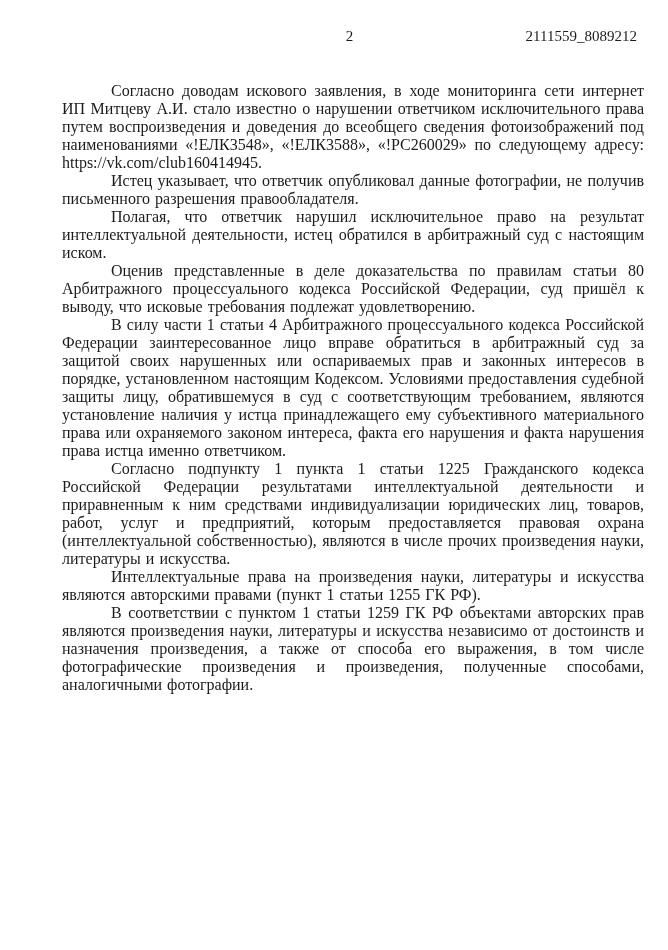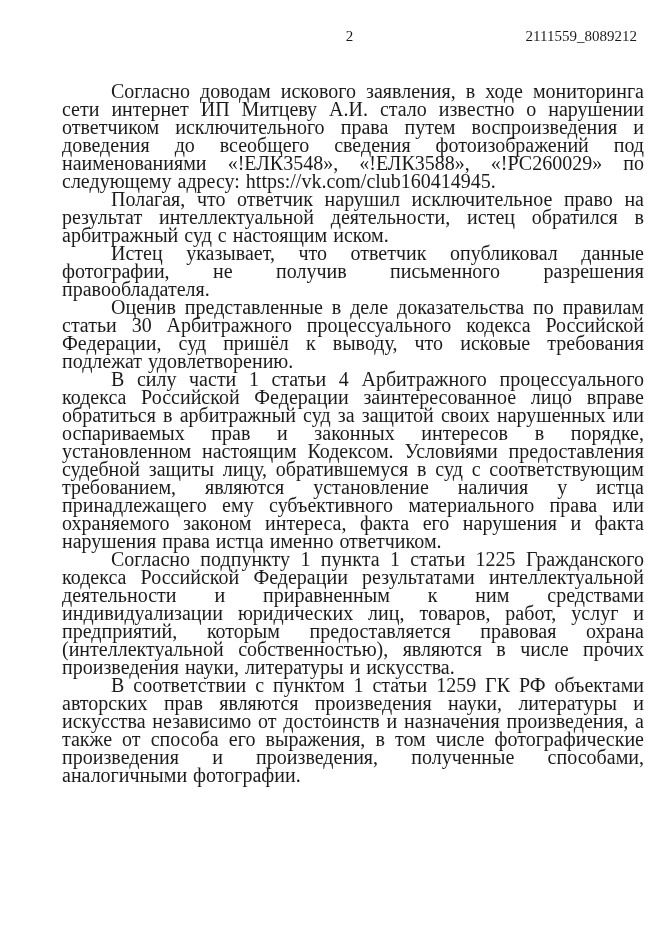--- a/index.html
+++ b/index.html
@@ -33,21 +33,21 @@
   }
   .document-id {
     position: absolute;
     right: 31px;
     top: 27px;
     text-align: left;
   }
   .document-body {
     margin-top: 37px;
     padding: 0 24px 0 62px;
-    font-size: 20px;
+    font-size: 16px;
     line-height: 18px;
   }
   .document-body p {
     margin: 0;
     text-indent: 49px;
     text-align: justify;
     word-spacing: 1px;
     hyphens: none;
   }
 </style>
@@ -56,21 +56,22 @@
 
 <div class="page">
 
   <div class="page-header">
     <span class="page-number">2</span>
     <span class="document-id">2111559_8089212</span>
   </div>
 
   <div class="document-body">
     <p>Согласно доводам искового заявления, в ходе мониторинга сети интернет ИП Митцеву А.И. стало известно о нарушении ответчиком исключительного права путем воспроизведения и доведения до всеобщего сведения фотоизображений под наименованиями «!ЕЛК3548», «!ЕЛК3588», «!РС260029» по следующему адресу: https://vk.com/club160414945.</p>
+    <p>Истец указывает, что ответчик опубликовал данные фотографии, не получив письменного разрешения правообладателя.</p>
     <p>Полагая, что ответчик нарушил исключительное право на результат интеллектуальной деятельности, истец обратился в арбитражный суд с настоящим иском.</p>
-    <p>Истец указывает, что ответчик опубликовал данные фотографии, не получив письменного разрешения правообладателя.</p>
-    <p>Оценив представленные в деле доказательства по правилам статьи 30 Арбитражного процессуального кодекса Российской Федерации, суд пришёл к выводу, что исковые требования подлежат удовлетворению.</p>
+    <p>Оценив представленные в деле доказательства по правилам статьи 80 Арбитражного процессуального кодекса Российской Федерации, суд пришёл к выводу, что исковые требования подлежат удовлетворению.</p>
     <p>В силу части 1 статьи 4 Арбитражного процессуального кодекса Российской Федерации заинтересованное лицо вправе обратиться в арбитражный суд за защитой своих нарушенных или оспариваемых прав и законных интересов в порядке, установленном настоящим Кодексом. Условиями предоставления судебной защиты лицу, обратившемуся в суд с соответствующим требованием, являются установление наличия у истца принадлежащего ему субъективного материального права или охраняемого законом интереса, факта его нарушения и факта нарушения права истца именно ответчиком.</p>
     <p>Согласно подпункту 1 пункта 1 статьи 1225 Гражданского кодекса Российской Федерации результатами интеллектуальной деятельности и приравненным к ним средствами индивидуализации юридических лиц, товаров, работ, услуг и предприятий, которым предоставляется правовая охрана (интеллектуальной собственностью), являются в числе прочих произведения науки, литературы и искусства.</p>
+    <p>Интеллектуальные права на произведения науки, литературы и искусства являются авторскими правами (пункт 1 статьи 1255 ГК РФ).</p>
     <p>В соответствии с пунктом 1 статьи 1259 ГК РФ объектами авторских прав являются произведения науки, литературы и искусства независимо от достоинств и назначения произведения, а также от способа его выражения, в том числе фотографические произведения и произведения, полученные способами, аналогичными фотографии.</p>
   </div>
 
 </div>
 
 </body></html>

